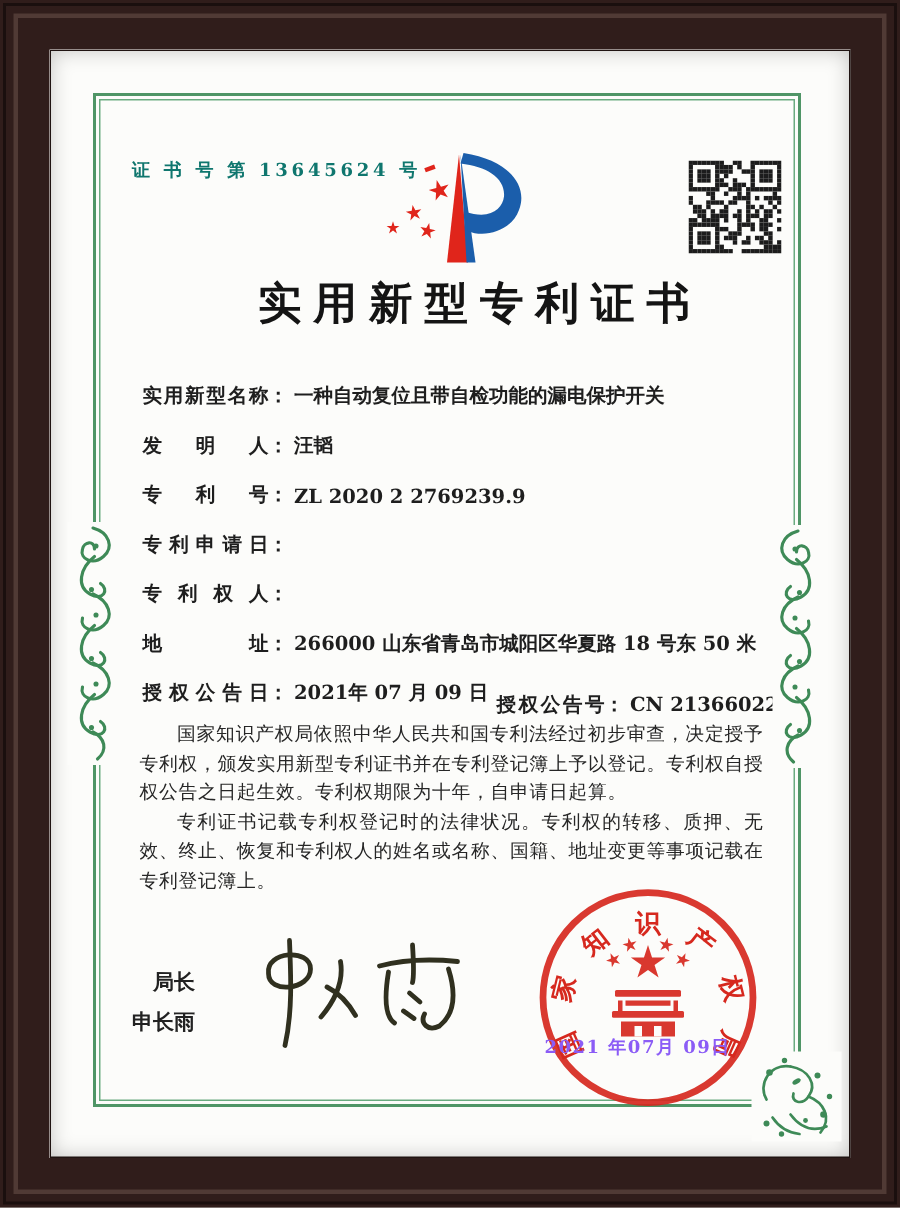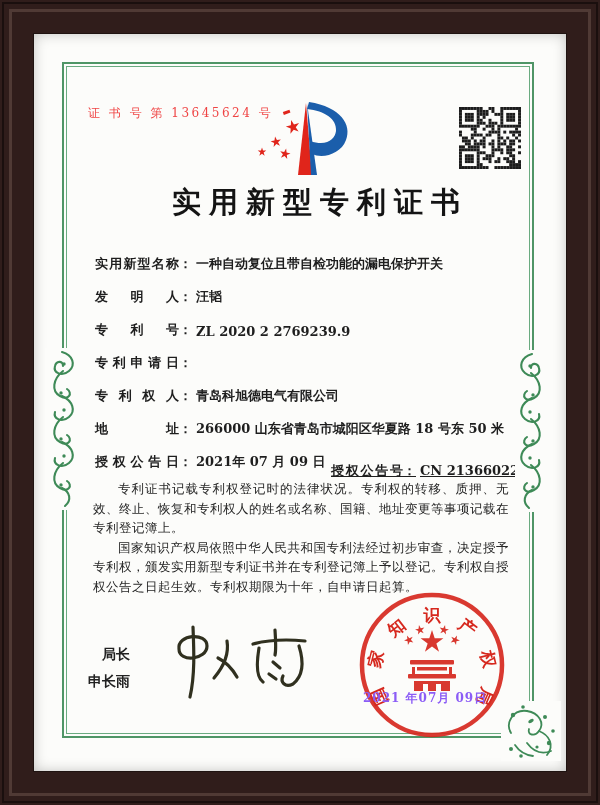--- a/index.html
+++ b/index.html
@@ -15,34 +15,34 @@
   .paper{position:absolute;inset:33px;background:#fcfcfa;
          box-shadow:inset 0 0 0 1px #1f1311, inset 0 0 14px rgba(0,0,0,.25);}
 
   
   .gborder{position:absolute;left:29px;top:29px;right:33px;bottom:34px;
            border:2px solid #4f9566;}
   .gborder::before{content:"";position:absolute;inset:2px;border:1px solid #6aab80;}
 
   
   .cert-no{position:absolute;left:55px;top:72px;font-size:12px;letter-spacing:2.5px;
-           color:#ef4444;font-weight:400;}
+           color:#0f766e;font-weight:700;}
   .logo{position:absolute;left:216px;top:64px;width:106px;height:84px;}
   .qr{position:absolute;left:426px;top:74px;width:62px;height:62px;}
   .title{position:absolute;left:0;right:0;top:150px;text-align:center;
          font-size:29px;font-weight:bold;letter-spacing:8px;color:#141414;margin-left:40px;}
 
   
   .fields{position:absolute;left:62px;top:220px;width:418px;font-size:13px;
           color:#1e1e1e;font-weight:600;}
   .frow{display:flex;align-items:flex-end;height:20px;margin-bottom:13px;position:relative;}
   .flabel{display:inline-block;width:84px;text-align:justify;text-align-last:justify;}
   .fcolon{margin:0 1px 0 0;}
   .fvalue{margin-left:3px;white-space:nowrap;margin-top:12px;}
-  .pair2{position:absolute;left:236px;top:0;display:flex;align-items:baseline;text-decoration:underline;}
+  .pair2{position:absolute;left:236px;top:0;display:flex;align-items:baseline;}
   .flabel2{display:inline-block;width:72px;text-align:justify;text-align-last:justify;}
 
   
   .paras{position:absolute;left:60px;top:446px;width:416px;color:#262626;}
   .paras p{margin:0;font-size:12.5px;line-height:19.5px;text-indent:2em;
            text-align:justify;letter-spacing:.5px;}
 
   
   .director{position:absolute;left:55px;top:608px;font-family:"Liberation Sans",sans-serif;
             font-size:14px;font-weight:bold;color:#222;line-height:27px;text-align:right;}
@@ -359,42 +359,41 @@
         <span class="fcolon">：</span>
       <span class="fvalue">ZL 2020 2 2769239.9</span>
     </div>
     <div class="frow">
       <span class="flabel">专利申请日</span>
         <span class="fcolon">：</span>
     </div>
     <div class="frow">
       <span class="flabel">专利权人</span>
         <span class="fcolon">：</span>
-      <span class="fvalue">青岛科旭德电气有限公司</span>
     </div>
     <div class="frow">
       <span class="flabel">地址</span>
         <span class="fcolon">：</span>
       <span class="fvalue">266000 山东省青岛市城阳区华夏路 18 号东 50 米</span>
     </div>
     <div class="frow">
       <span class="flabel">授权公告日</span>
         <span class="fcolon">：</span>
       <span class="fvalue">2021年 07 月 09 日</span>
       <span class="pair2">
         <span class="flabel2">授权公告号</span>
           <span class="fcolon">：</span>
         <span class="fvalue">CN 213660225 U</span>
       </span>
     </div>
   </div>
 
   <div class="paras">
+    <p>国家知识产权局依照中华人民共和国专利法经过初步审查，决定授予专利权，颁发实用新型专利证书并在专利登记簿上予以登记。专利权自授权公告之日起生效。专利权期限为十年，自申请日起算。</p>
     <p>专利证书记载专利权登记时的法律状况。专利权的转移、质押、无效、终止、恢复和专利权人的姓名或名称、国籍、地址变更等事项记载在专利登记簿上。</p>
-    <p>国家知识产权局依照中华人民共和国专利法经过初步审查，决定授予专利权，颁发实用新型专利证书并在专利登记簿上予以登记。专利权自授权公告之日起生效。专利权期限为十年，自申请日起算。</p>
   </div>
 
   <div class="director">
     <div>局长</div>
     <div>申长雨</div>
   </div>
 
   <div class="signature">
     <svg width="180" height="84" viewBox="0 0 180 84" fill="none" stroke="#30301f" stroke-width="3.2" stroke-linecap="round" stroke-linejoin="round">
       <path d="M24,28 C22,13 52,11 52,25 C52,39 24,42 24,28"></path>

